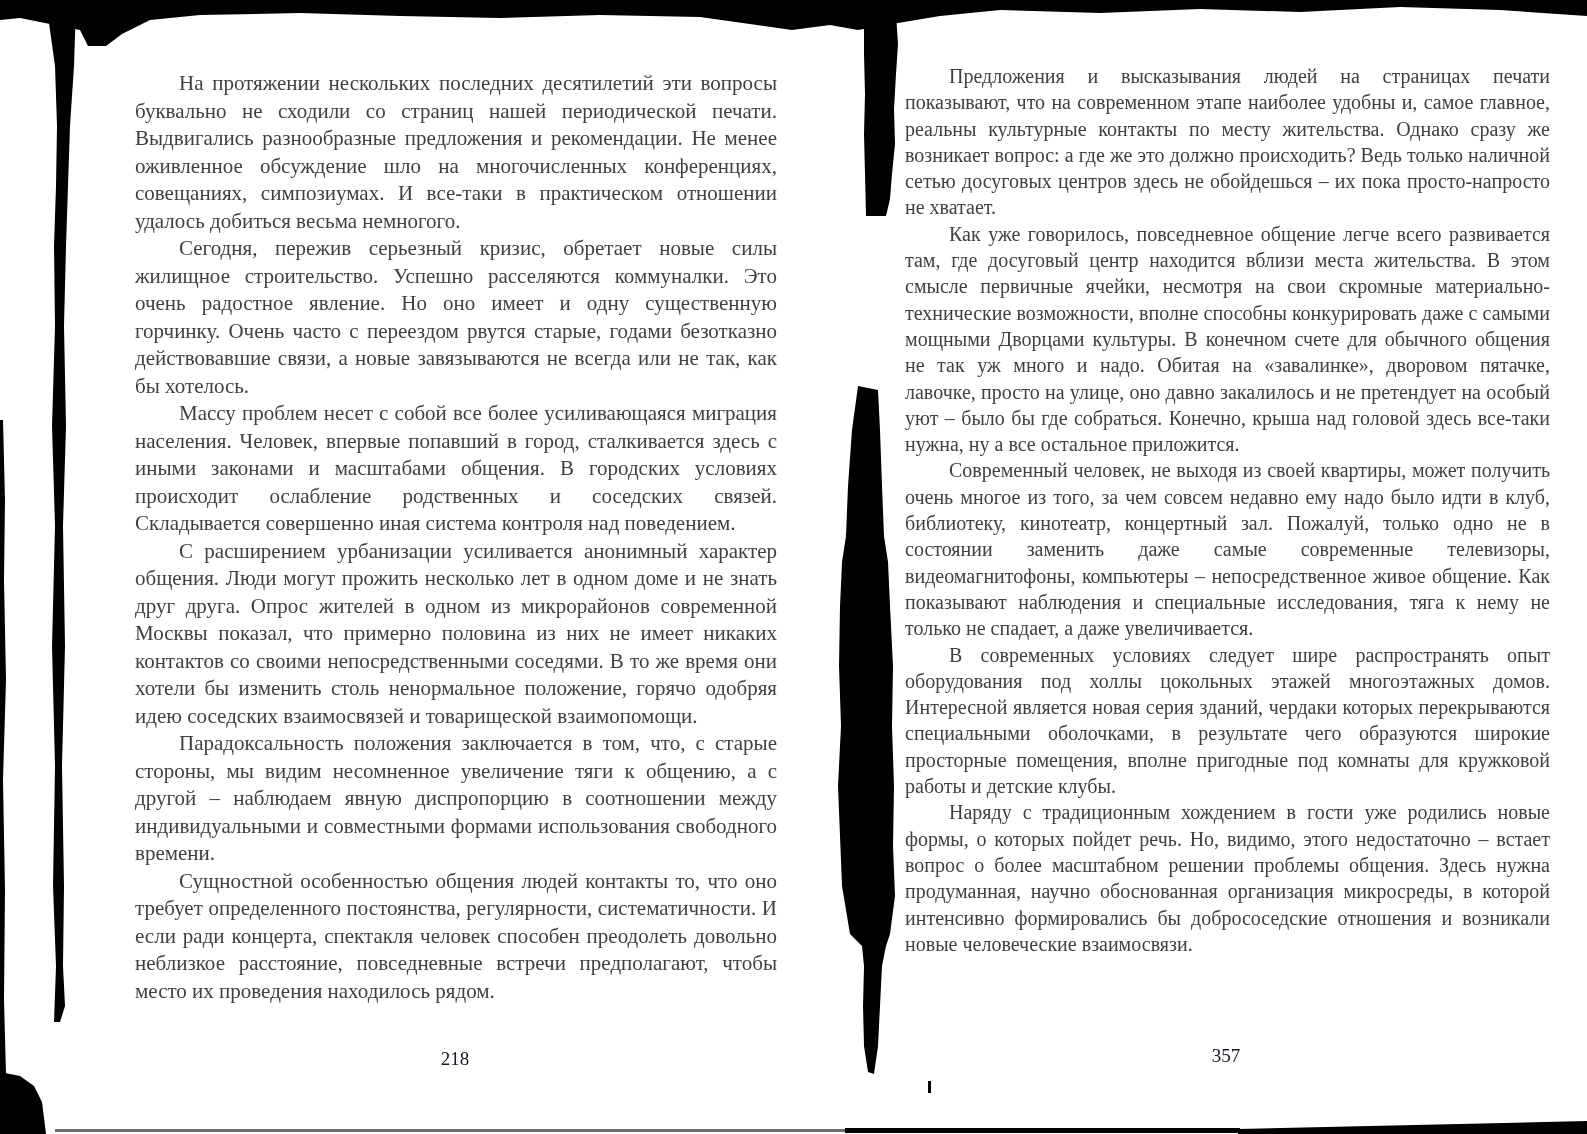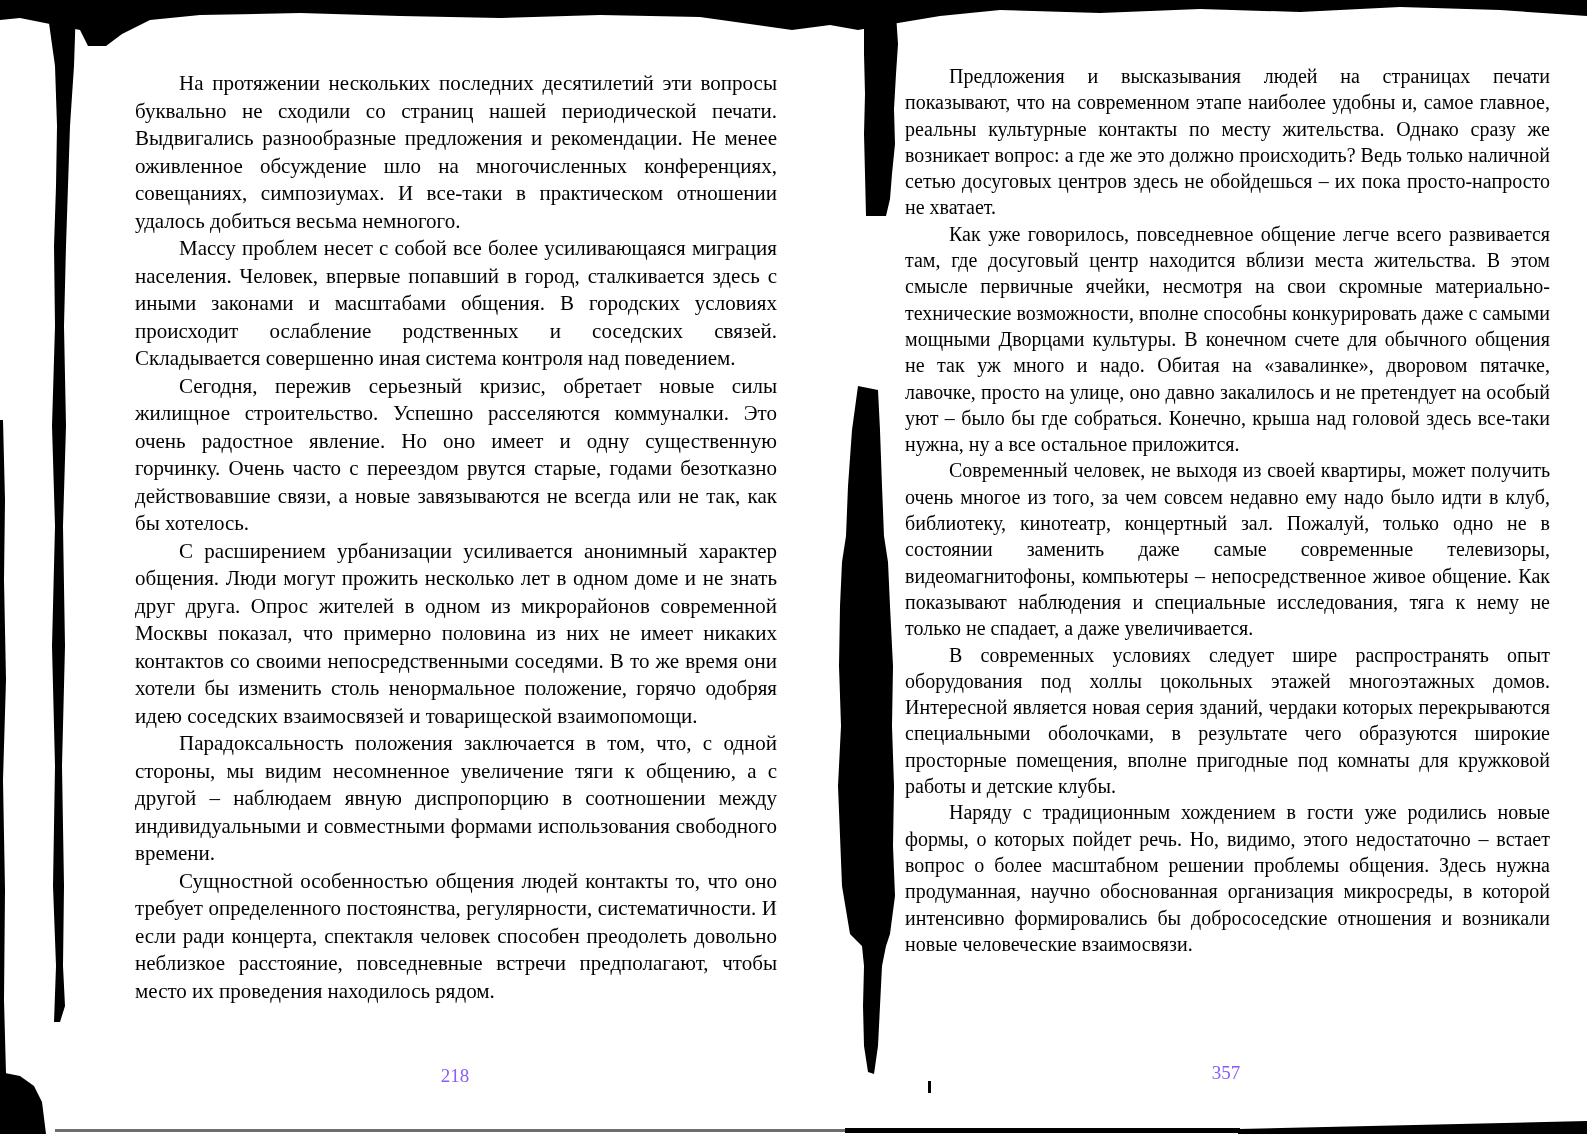--- a/index.html
+++ b/index.html
@@ -5,31 +5,31 @@
   html, body { margin: 0; padding: 0; }
   body {
     width: 1587px; height: 1134px;
     background: #ffffff;
     position: relative;
     overflow: hidden;
     font-family: "Liberation Serif", serif;
   }
   .page {
     position: absolute;
-    color: #000000;
+    color: #404040;
     text-align: justify;
     text-justify: inter-word;
   }
   .page p { margin: 0; text-indent: 44px; }
   #page-left  { left: 135px; top: 70px; width: 642px; font-size: 21px; line-height: 27.5px; }
   #page-right { left: 905px; top: 63px; width: 645px; font-size: 20px; line-height: 26.3px; }
   .page-number {
     position: absolute;
-    font-size: 19px; color: #8b5cf6;
-    width: 70px; text-align: center; margin-top: 17px;
+    font-size: 19px; color: #0f172a;
+    width: 70px; text-align: center;
   }
   #pn-left  { left: 420px;  top: 1048px; }
   #pn-right { left: 1191px; top: 1045px; }
 
   
   .artifact { position: absolute; background: #000; }
   #art-top {
     left: 0; top: 0; width: 1587px; height: 46px;
     clip-path: polygon(0 0,1587px 0,1587px 16px,1500px 10px,1400px 7px,1300px 12px,1200px 9px,1100px 13px,1000px 10px,940px 16px,880px 26px,858px 30px,830px 25px,792px 30px,700px 17px,600px 15px,500px 18px,400px 16px,300px 13px,200px 15px,150px 20px,122px 34px,106px 46px,88px 46px,80px 30px,60px 26px,40px 22px,20px 18px,0 20px);
   }
@@ -59,24 +59,24 @@
     left: 1238px; top: 1121px; width: 349px; height: 13px;
     clip-path: polygon(0 8px,349px 0,349px 13px,0 13px);
   }
   #art-tick { left: 928px; top: 1081px; width: 3px; height: 12px; }
 </style>
 </head>
 <body>
 
 <div class="page" id="page-left">
   <p>На протяжении нескольких последних десятилетий эти вопросы буквально не сходили со страниц нашей периодической печати. Выдвигались разнообразные предложения и рекомендации. Не менее оживленное обсуждение шло на многочисленных конференциях, совещаниях, симпозиумах. И все-таки в практическом отношении удалось добиться весьма немногого.</p>
+  <p>Сегодня, пережив серьезный кризис, обретает новые силы жилищное строительство. Успешно расселяются коммуналки. Это очень радостное явление. Но оно имеет и одну существенную горчинку. Очень часто с переездом рвутся старые, годами безотказно действовавшие связи, а новые завязываются не всегда или не так, как бы хотелось.</p>
   <p>Массу проблем несет с собой все более усиливающаяся миграция населения. Человек, впервые попавший в город, сталкивается здесь с иными законами и масштабами общения. В городских условиях происходит ослабление родственных и соседских связей. Складывается совершенно иная система контроля над поведением.</p>
-  <p>Сегодня, пережив серьезный кризис, обретает новые силы жилищное строительство. Успешно расселяются коммуналки. Это очень радостное явление. Но оно имеет и одну существенную горчинку. Очень часто с переездом рвутся старые, годами безотказно действовавшие связи, а новые завязываются не всегда или не так, как бы хотелось.</p>
   <p>С расширением урбанизации усиливается анонимный характер общения. Люди могут прожить несколько лет в одном доме и не знать друг друга. Опрос жителей в одном из микрорайонов современной Москвы показал, что примерно половина из них не имеет никаких контактов со своими непосредственными соседями. В то же время они хотели бы изменить столь ненормальное положение, горячо одобряя идею соседских взаимосвязей и товарищеской взаимопомощи.</p>
-  <p>Парадоксальность положения заключается в том, что, с одной стороны, мы видим несомненное увеличение тяги к общению, а с другой – наблюдаем явную диспропорцию в соотношении между индивидуальными и совместными формами использования свободного времени.</p>
+  <p>Парадоксальность положения заключается в том, что, с старые стороны, мы видим несомненное увеличение тяги к общению, а с другой – наблюдаем явную диспропорцию в соотношении между индивидуальными и совместными формами использования свободного времени.</p>
   <p>Сущностной особенностью общения людей контакты то, что оно требует определенного постоянства, регулярности, систематичности. И если ради концерта, спектакля человек способен преодолеть довольно неблизкое расстояние, повседневные встречи предполагают, чтобы место их проведения находилось рядом.</p>
 </div>
 <div class="page-number" id="pn-left">218</div>
 
 <div class="page" id="page-right">
   <p>Предложения и высказывания людей на страницах печати показывают, что на современном этапе наиболее удобны и, самое главное, реальны культурные контакты по месту жительства. Однако сразу же возникает вопрос: а где же это должно происходить? Ведь только наличной сетью досуговых центров здесь не обойдешься – их пока просто-напросто не хватает.</p>
   <p>Как уже говорилось, повседневное общение легче всего развивается там, где досуговый центр находится вблизи места жительства. В этом смысле первичные ячейки, несмотря на свои скромные материально-технические возможности, вполне способны конкурировать даже с самыми мощными Дворцами культуры. В конечном счете для обычного общения не так уж много и надо. Обитая на «завалинке», дворовом пятачке, лавочке, просто на улице, оно давно закалилось и не претендует на особый уют – было бы где собраться. Конечно, крыша над головой здесь все-таки нужна, ну а все остальное приложится.</p>
   <p>Современный человек, не выходя из своей квартиры, может получить очень многое из того, за чем совсем недавно ему надо было идти в клуб, библиотеку, кинотеатр, концертный зал. Пожалуй, только одно не в состоянии заменить даже самые современные телевизоры, видеомагнитофоны, компьютеры – непосредственное живое общение. Как показывают наблюдения и специальные исследования, тяга к нему не только не спадает, а даже увеличивается.</p>
   <p>В современных условиях следует шире распространять опыт оборудования под холлы цокольных этажей многоэтажных домов. Интересной является новая серия зданий, чердаки которых перекрываются специальными оболочками, в результате чего образуются широкие просторные помещения, вполне пригодные под комнаты для кружковой работы и детские клубы.</p>
   <p>Наряду с традиционным хождением в гости уже родились новые формы, о которых пойдет речь. Но, видимо, этого недостаточно – встает вопрос о более масштабном решении проблемы общения. Здесь нужна продуманная, научно обоснованная организация микросреды, в которой интенсивно формировались бы добрососедские отношения и возникали новые человеческие взаимосвязи.</p>

